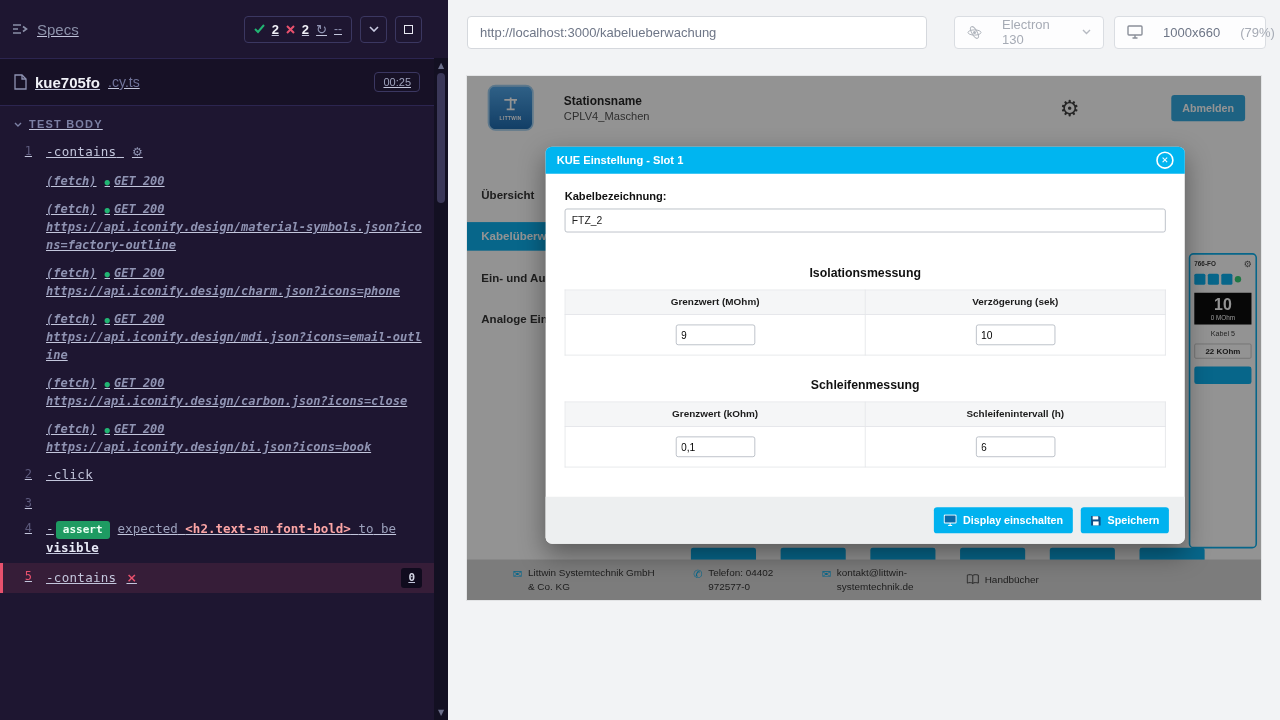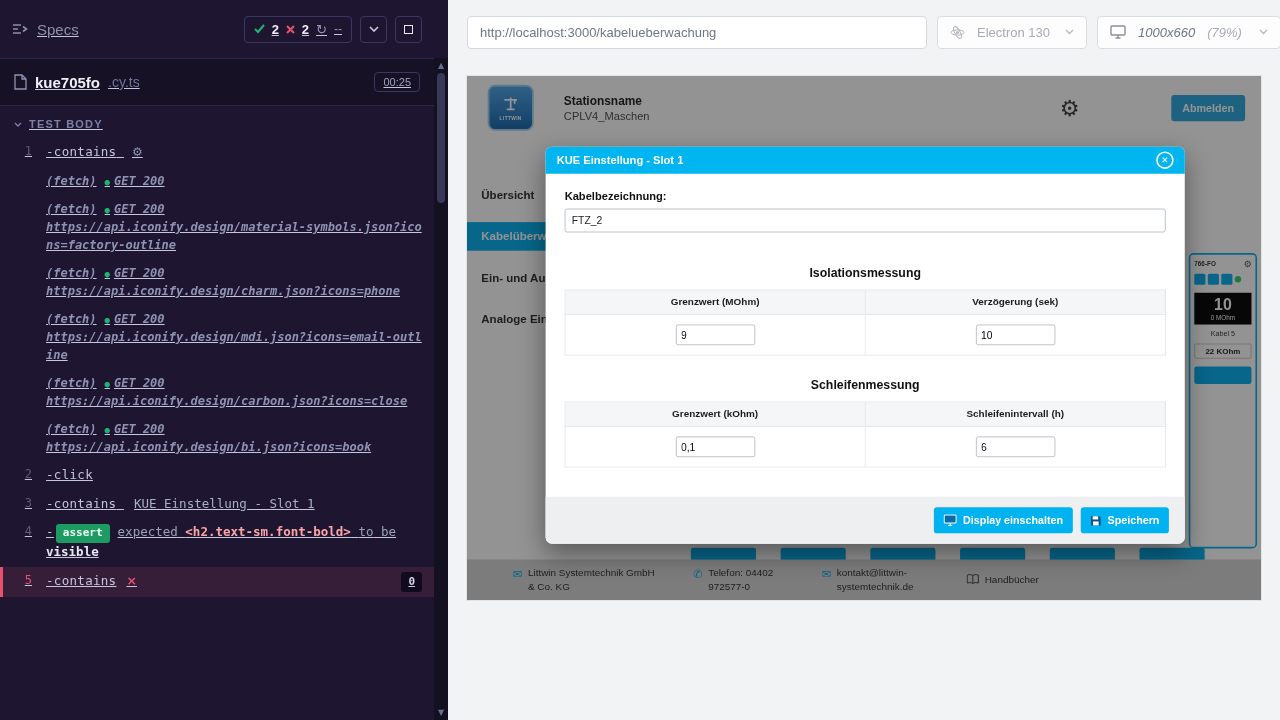--- a/index.html
+++ b/index.html
@@ -44,23 +44,23 @@
 
   .scroll-lane { position:absolute; right:0; top:58px; bottom:0; width:14px; background:#131022; display:flex; flex-direction:column; align-items:center; }
   .lane-arrow { color:#6b6e8a; font-size:8px; padding:3px 0; font-family:"DejaVu Sans",sans-serif; }
   .lane-thumb { width:8px; height:130px; background:#3a3758; border-radius:4px; }
   .lane-spacer { flex:1; }
 
   
   .pane { flex:1; position:relative; background:#f2f3f5; }
   .topbar { height:64px; display:flex; align-items:center; padding:0 14px 0 19px; gap:10px; }
   .url-input { width:460px; height:33px; border:1px solid #d5d8dd; border-radius:4px; background:#fff; color:#6e7687; font-size:13px; padding:0 12px; font-family:"Liberation Sans",sans-serif; }
-  .select-box { height:33px; border:1px solid #dadde2; border-radius:4px; background:#fdfdfe; display:flex; align-items:center; gap:12px; padding:0 12px; font-size:13px; cursor:pointer; }
+  .select-box { height:33px; border:1px solid #dadde2; border-radius:4px; background:#fdfdfe; display:flex; align-items:center; gap:20px; padding:0 12px; font-size:13px; cursor:pointer; }
   .electron-box { margin-left:auto; color:#a6abb5; width:150px; }
-  .viewport-box { color:#6e7687; width:184px;font-style:italic; }
+  .viewport-box { color:#6e7687; width:152px; }
   .vp-zoom { color:#a6abb5; }
   .chev { margin-left:auto; }
 
   .aut { position:absolute; left:19px; top:76px; width:794px; height:524px; background:#ffffff; overflow:hidden; box-shadow:0 0 0 1px rgba(0,0,0,0.06); }
   .app { width:1000px; height:660px; transform:scale(0.794); transform-origin:0 0; position:relative; background:#fff; }
 
   
   .app-header { height:80px; display:flex; align-items:center; padding:0 20px 0 26px; background:#fff; }
   .logo { width:58px; height:58px; border-radius:10px; background:linear-gradient(180deg,#4aa3e8,#1565ad); border:2px solid #9ccdf0; display:flex; flex-direction:column; align-items:center; justify-content:center; gap:2px; }
   .logo-text { color:#fff; font-size:6px; font-weight:bold; letter-spacing:.5px; }
@@ -229,24 +229,20 @@
         </div>
       </div>
 
       <div class="lrow">
         <span class="lnum">2</span>
         <div class="lcontent"><span class="lname">-click</span></div>
       </div>
 
       <div class="lrow">
         <span class="lnum">3</span>
-        <div class="lcontent">
-          <span class="lname">-contains</span>
-          <span class="ctext">KUE Einstellung - Slot 1</span>
-        </div>
       </div>
 
       <div class="lrow">
         <span class="lnum">4</span>
         <div class="lcontent">
           <span class="lname">-</span><span class="assert-badge">assert</span><span class="aw">expected</span>
           <span class="ael">&lt;h2.text-sm.font-bold&gt;</span>
           <span class="aw">to</span>
           <span class="aw">be</span>
           <span class="av">visible</span>

